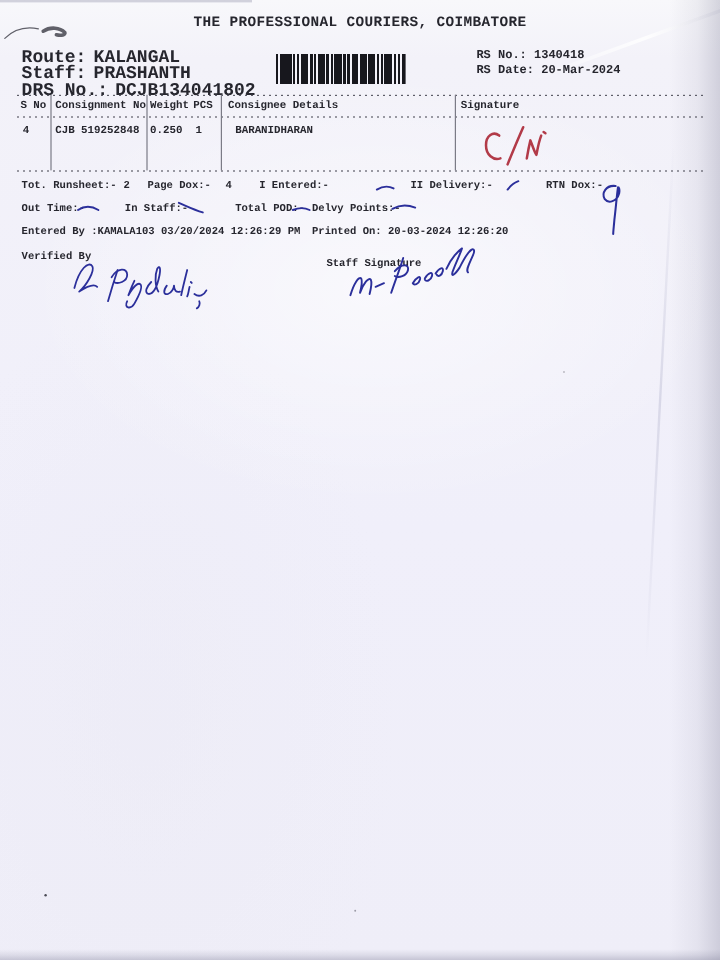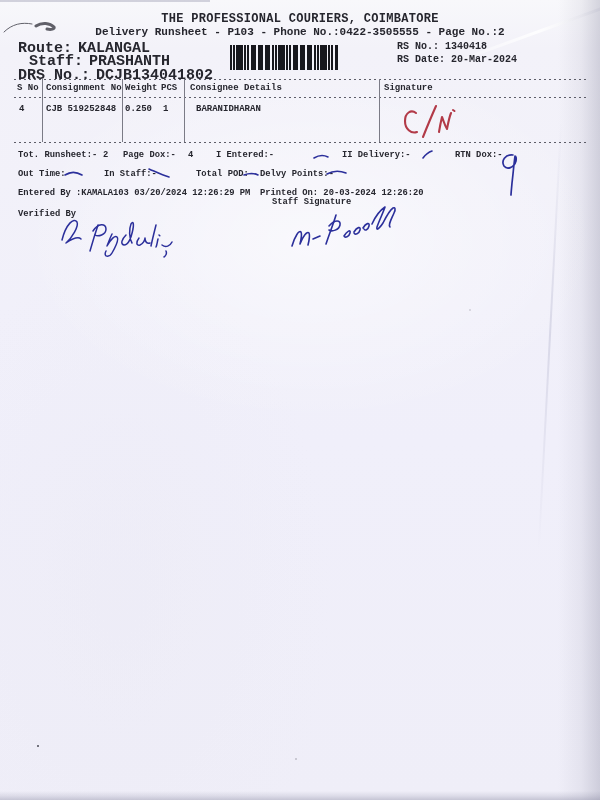--- a/index.html
+++ b/index.html
@@ -52,24 +52,23 @@
 
 <div class="page">
 
   <div class="edge-top"></div>
   <div class="crease-tr"></div>
   <div class="crease-r"></div>
   <div class="edge-right"></div>
   <div class="edge-bottom"></div>
 
   <div class="t center fz-title" style="top:13px">THE PROFESSIONAL COURIERS, COIMBATORE</div>
-  <div class="t center fz-sub" style="top:27px">Delivery Runsheet - P103 - Phone No.:0422-3505555 - Page No.:2</div>
 
   <div class="t fz-info" style="left:18px;top:41px"><span>Route:</span><span class="gap">KALANGAL</span></div>
-  <div class="t fz-info" style="left:29px;top:54px"><span>Staff:</span><span class="gap">PRASHANTH</span></div>
+  <div class="t fz-info" style="left:18px;top:54px"><span>Staff:</span><span class="gap">PRASHANTH</span></div>
   <div class="t fz-info" style="left:18px;top:68px"><span>DRS No.:</span><span class="gap">DCJB134041802</span></div>
 
   <div class="barcode" aria-label="barcode"></div>
 
   <div class="t fz-rs" style="left:358px;top:42px"><span>RS No.:</span><span class="gap">1340418</span></div>
   <div class="t fz-rs" style="left:358px;top:55px"><span>RS Date:</span><span class="gap">20-Mar-2024</span></div>
 
   <div class="hline" style="left:14px;top:79px;width:572px"></div>
   <div class="hline" style="left:14px;top:97px;width:572px"></div>
   <div class="hline" style="left:14px;top:142px;width:572px"></div>
@@ -100,21 +99,21 @@
   <div class="t fz-sm" style="left:455px;top:151px">RTN Dox:-</div>
 
   <div class="t fz-sm" style="left:18px;top:170px">Out Time:-</div>
   <div class="t fz-sm" style="left:104px;top:170px">In Staff:-</div>
   <div class="t fz-sm" style="left:196px;top:170px">Total POD:-</div>
   <div class="t fz-sm" style="left:260px;top:170px">Delvy Points:-</div>
 
   <div class="t fz-sm" style="left:18px;top:189px">Entered By :KAMALA103 03/20/2024 12:26:29 PM</div>
   <div class="t fz-sm" style="left:260px;top:189px">Printed On: 20-03-2024 12:26:20</div>
   <div class="t fz-sm" style="left:18px;top:210px">Verified By</div>
-  <div class="t fz-sm" style="left:272px;top:198px">Staff Signature</div>
+  <div class="t fz-sm" style="left:272px;top:216px">Staff Signature</div>
 
   <svg class="ink" width="600" height="800" viewBox="0 0 600 800">
 
     <g class="ink-pencil" transform="translate(2,16)" opacity="0.8">
       <path d="M2,16 C10,8 20,6 30,8" stroke-width="1"></path>
       <path d="M34,10 C40,6 48,7 52,11 C53,13 49,14 45,13" stroke-width="3"></path>
     </g>
 
     <g class="ink-red" transform="translate(401,101)" aria-label="C/N.">
       <path d="M15,12 C10,8 4,12 4,20 C4,28 10,33 16,31" stroke-width="2.1"></path>

